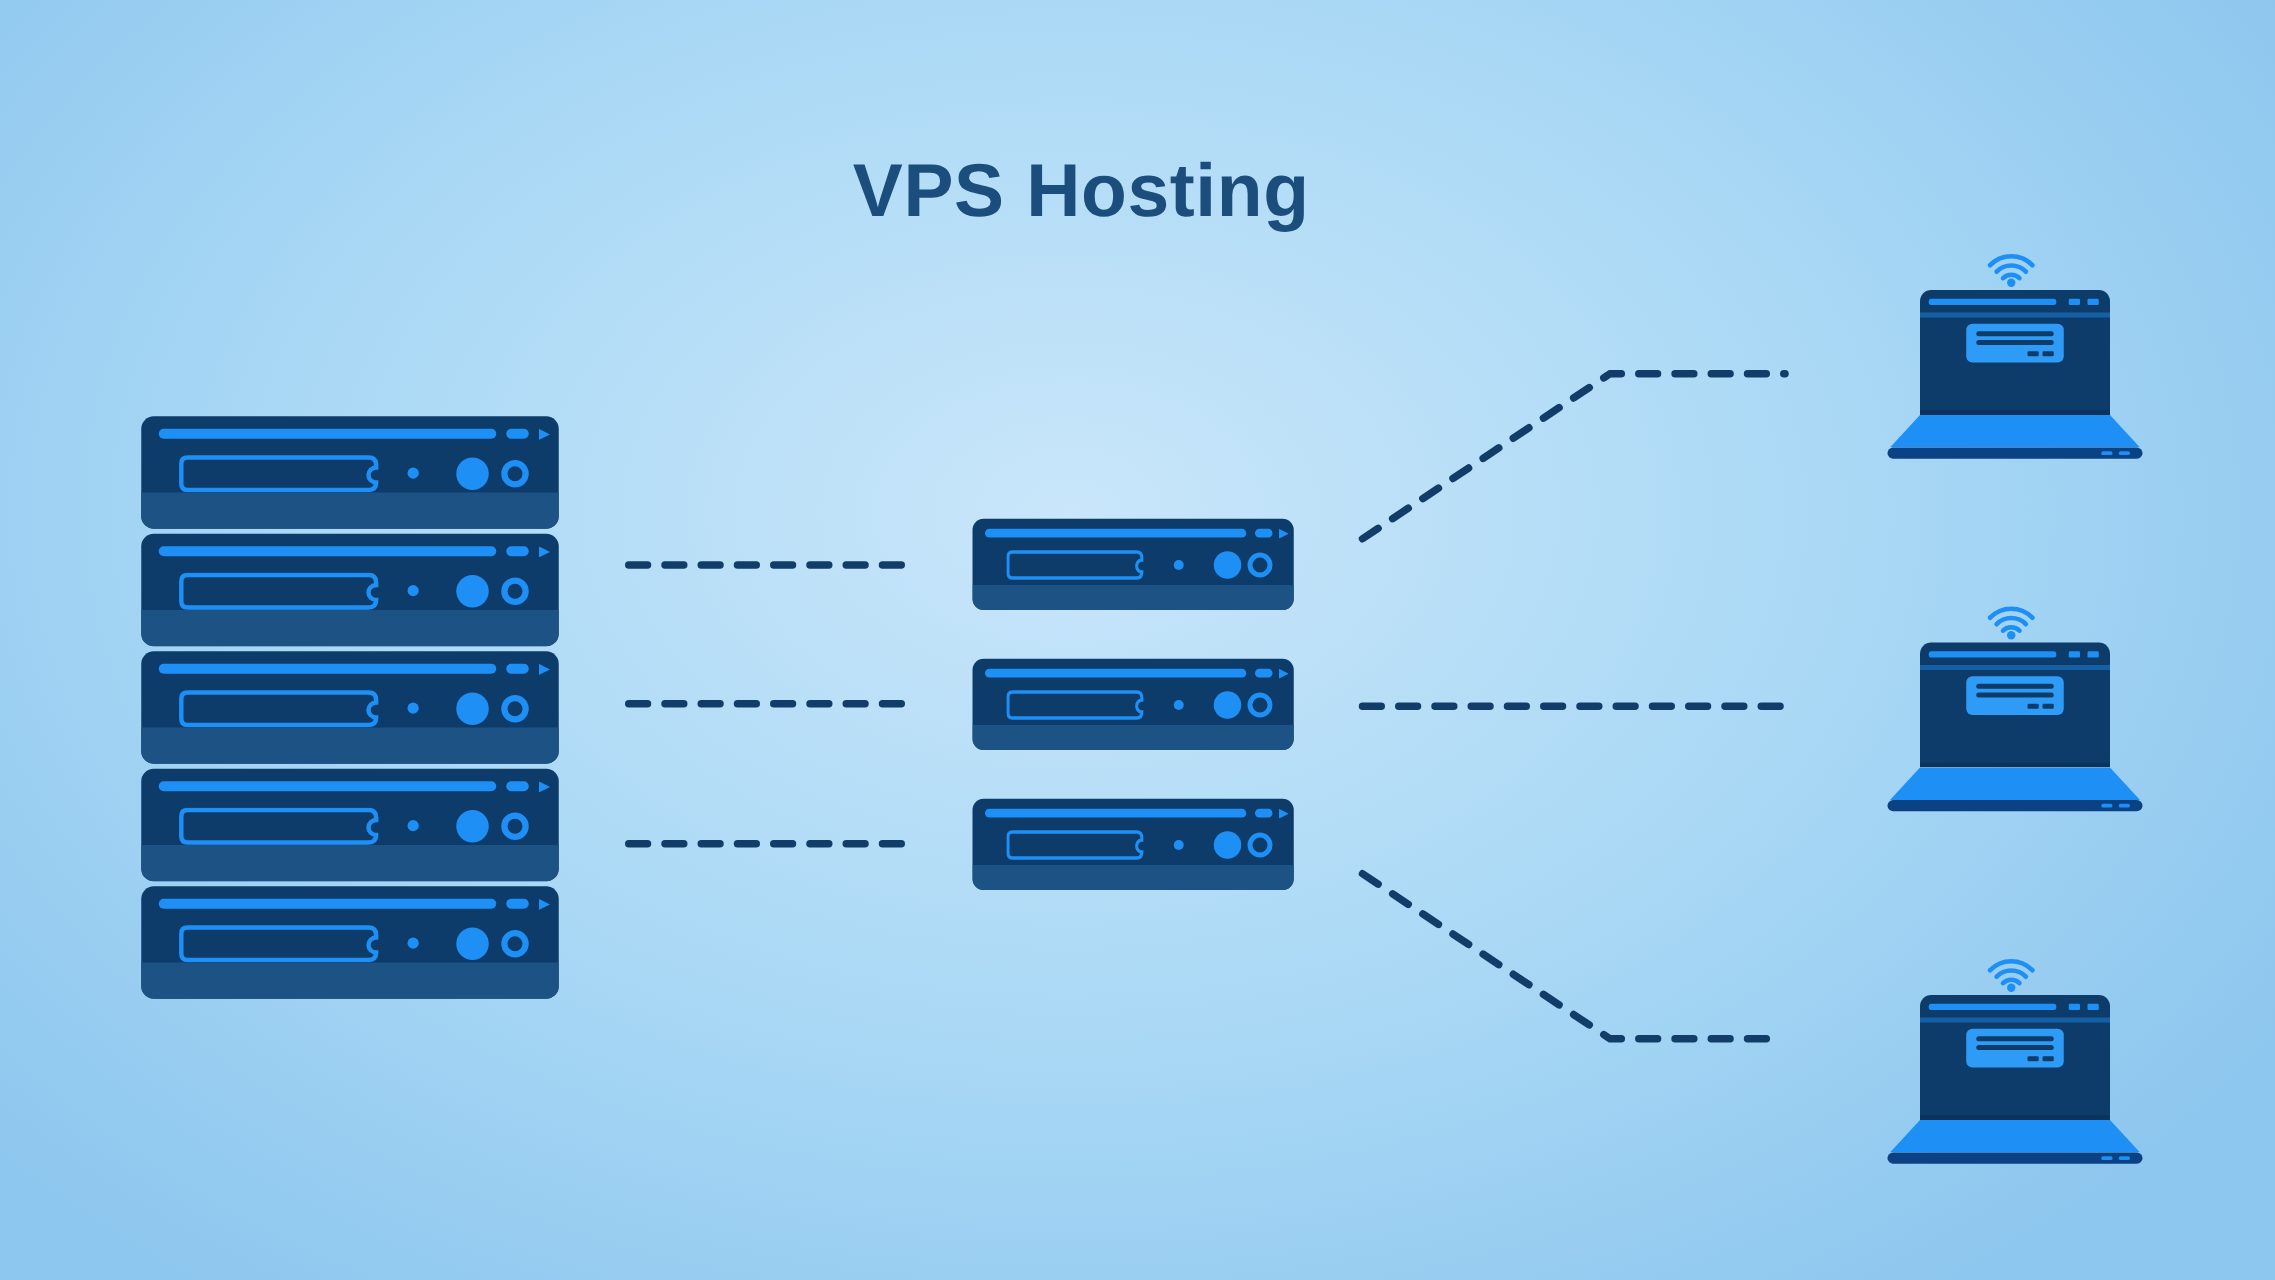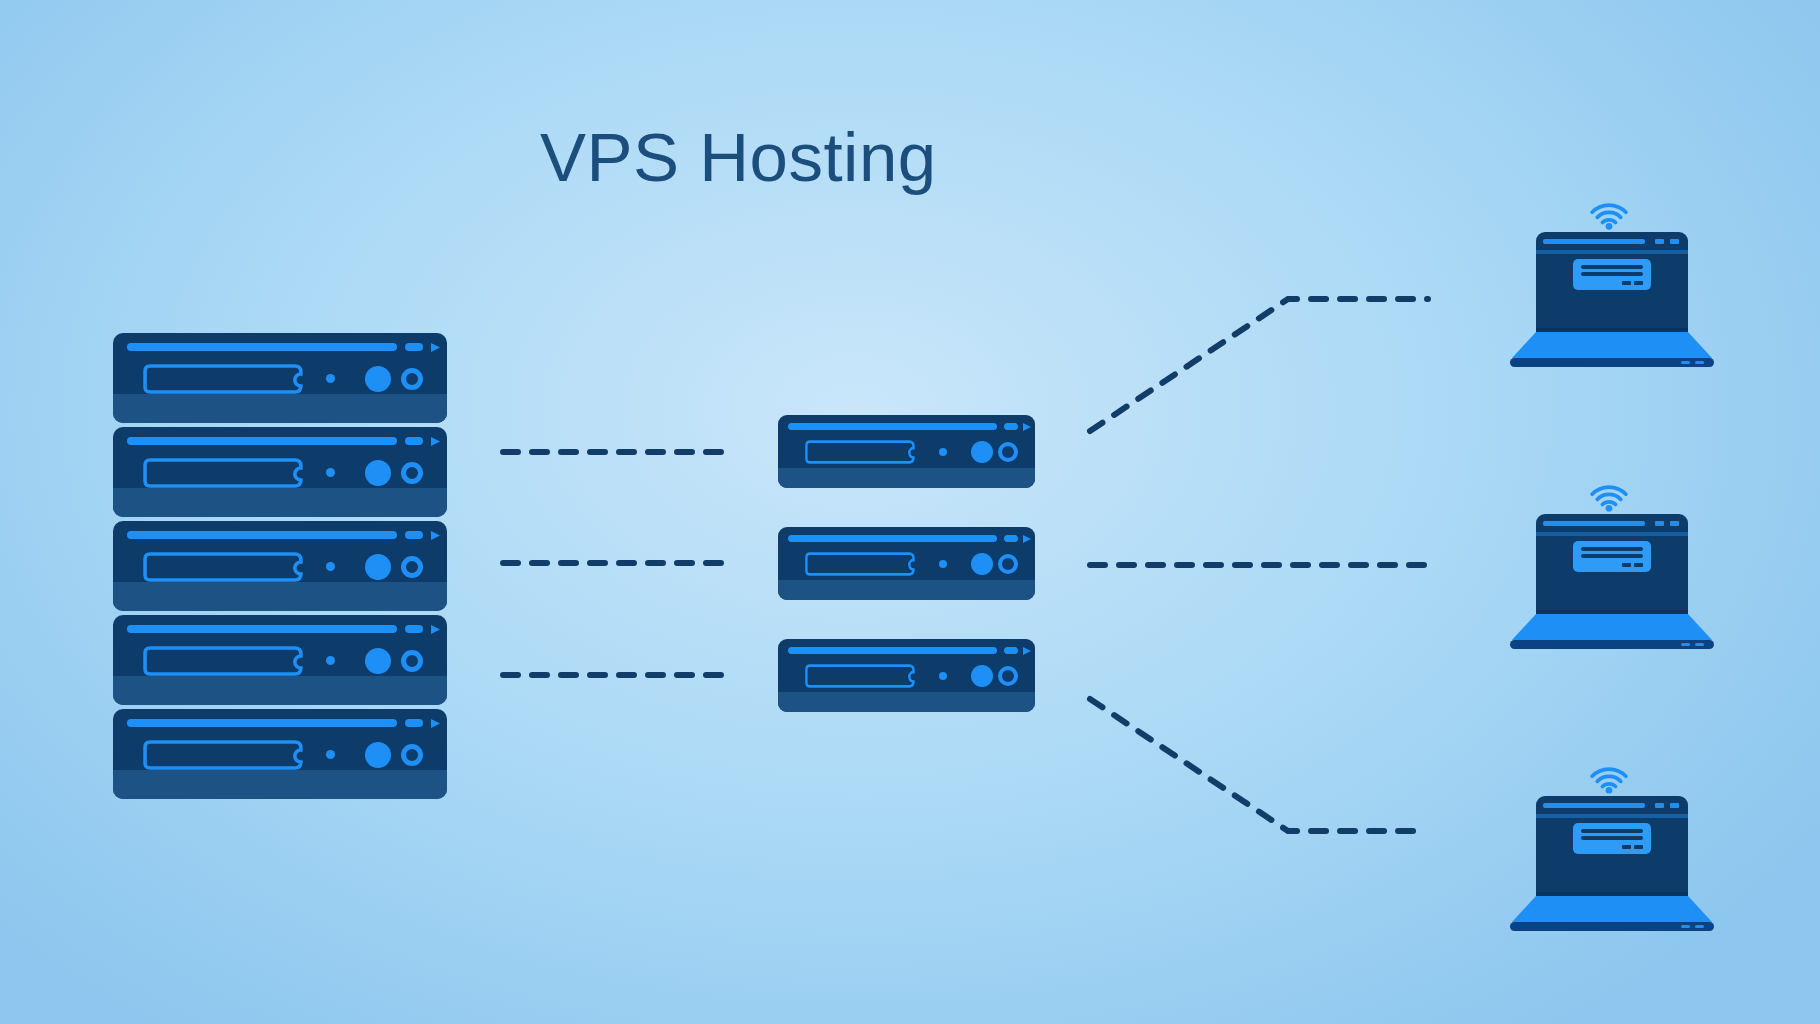--- a/index.html
+++ b/index.html
@@ -3,22 +3,22 @@
 <meta charset="utf-8">
 <style>
   *{margin:0;padding:0;box-sizing:border-box}
   html,body{width:1820px;height:1024px;overflow:hidden;background:#8dc6ee}
   .stage{position:relative;width:1820px;height:1024px;font-family:"Liberation Sans",sans-serif;
     background:radial-gradient(ellipse 1150px 780px at 47% 40%, var(--bg-center) 0%, var(--bg-mid) 55%, var(--bg-edge) 100%)}
   
   .connectors{position:absolute;left:0;top:0;width:1820px;height:1024px}
   .connectors path{fill:none;stroke:var(--connector);stroke-width:6;stroke-dasharray:15 14;stroke-linecap:round}
   
-  .title{position:absolute;left:540px;top:118px;width:650px;
-    font-size:69px;font-weight:400;line-height:1.15;letter-spacing:.5px;color:var(--title-color)}
+  .title{position:absolute;left:540px;top:118px;width:650px;text-align:center;
+    font-size:60px;font-weight:700;line-height:1.15;letter-spacing:.5px;color:var(--title-color)}
   
   .rack{position:absolute;left:113px;top:333px;width:334px}
   .unit{position:relative;width:334px;height:90px;margin-bottom:4px;background:var(--navy);border-radius:10px;overflow:hidden}
   .unit-band{position:absolute;left:0;right:0;bottom:0;height:29px;background:var(--navy-band)}
   .ind-bar{position:absolute;left:14px;top:10px;width:270px;height:8px;border-radius:4px;background:var(--accent)}
   .ind-dash{position:absolute;left:292px;top:10px;width:18px;height:8px;border-radius:4px;background:var(--accent)}
   .ind-arrow{position:absolute;left:318px;top:10px;width:9px;height:9px;background:var(--accent);clip-path:polygon(0 0,100% 50%,0 100%)}
   .bay{position:absolute;left:30px;top:31px;width:163px;height:30px}
   .sdot{position:absolute;left:213px;top:41px;width:9px;height:9px;border-radius:50%;background:var(--accent)}
   .pwr{position:absolute;left:252px;top:33px;width:26px;height:26px;border-radius:50%;background:var(--accent)}

